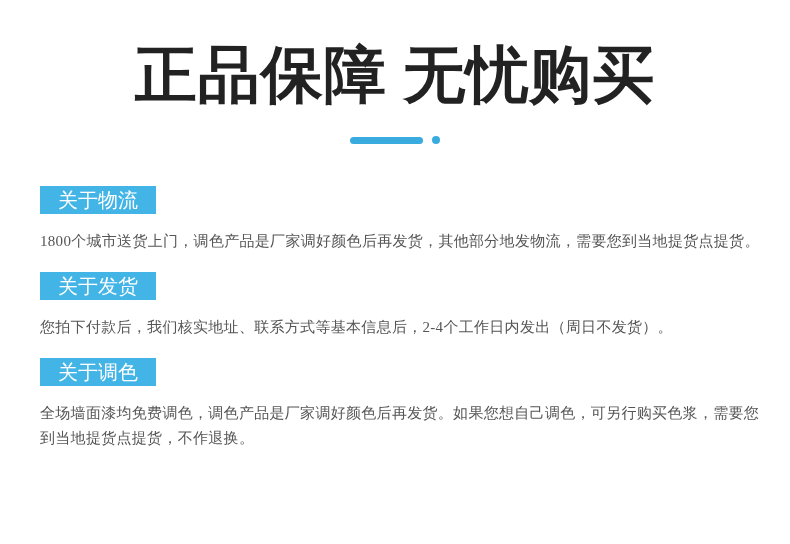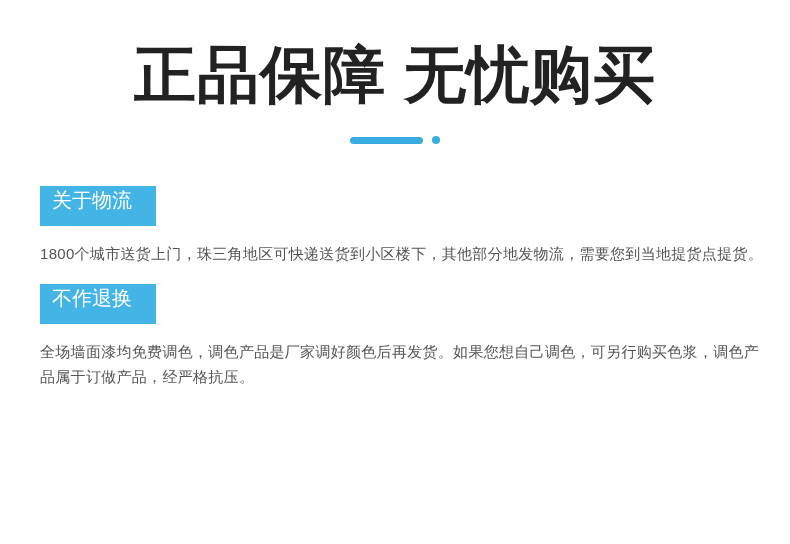--- a/index.html
+++ b/index.html
@@ -1,21 +1,21 @@
 <!DOCTYPE html>
 <html style="--accent-line: #3aabdf; --badge-bg: #43b4e6; --title-color: #222222; --body-color: #555555;"><head>
 <meta charset="utf-8">
 <style>
   :root {
     --accent-line: #3aabdf;
     --badge-bg: #43b4e6;
     --title-color: #222222;
     --body-color: #555555;
   }
-  * { box-sizing: border-box; }
+  * { box-sizing: border-box; font-family: Liberation Serif, serif; }
   html, body { margin: 0; padding: 0; }
   body {
     width: 790px;
     height: 544px;
     background: #ffffff;
     overflow: hidden;
     font-family: "Liberation Sans", "DejaVu Sans", sans-serif;
   }
   .page-title {
     margin: 44px 0 0 0;
@@ -49,26 +49,27 @@
   }
   .sections {
     padding: 42px 24px 0 40px;
   }
   .section {
     margin-bottom: 18px;
   }
   .section-badge {
     display: inline-block;
     min-width: 116px;
-    height: 40px;
+    height: 28px;
     line-height: 28px;
     padding: 0 12px;
     background: var(--badge-bg);
     color: #ffffff;
     font-size: 20px;
+    text-align: center;
   }
   .section-body {
     margin: 15px 0 0 0;
     font-size: 15px;
     letter-spacing: 0.3px;
     line-height: 25px;
     color: var(--body-color);
   }
 </style>
 </head>
@@ -78,25 +79,29 @@
 
 <div class="title-decoration">
   <span class="deco-line"></span>
   <span class="deco-dot"></span>
 </div>
 
 <div class="sections">
 
   <div class="section">
     <span class="section-badge">关于物流</span>
-    <p class="section-body">1800个城市送货上门，珠三角地区可快递送货到小区楼下，其他部分地发物流，需要您到当地提货点提货。</p>
+    <p class="section-body">1800个城市送货上门，调色产品是厂家调好颜色后再发货，其他部分地发物流，需要您到当地提货点提货。</p>
   </div>
 
+  <div class="section">
+    <span class="section-badge">关于发货</span>
+    <p class="section-body">您拍下付款后，我们核实地址、联系方式等基本信息后，2-4个工作日内发出（周日不发货）。</p>
+  </div>
 
   <div class="section">
-    <span class="section-badge">不作退换</span>
-    <p class="section-body">全场墙面漆均免费调色，调色产品是厂家调好颜色后再发货。如果您想自己调色，可另行购买色浆，调色产品属于订做产品，经严格抗压。</p>
+    <span class="section-badge">关于调色</span>
+    <p class="section-body">全场墙面漆均免费调色，调色产品是厂家调好颜色后再发货。如果您想自己调色，可另行购买色浆，需要您到当地提货点提货，不作退换。</p>
   </div>
 
   <div class="section">
   </div>
 
 </div>
 
 </body></html>

